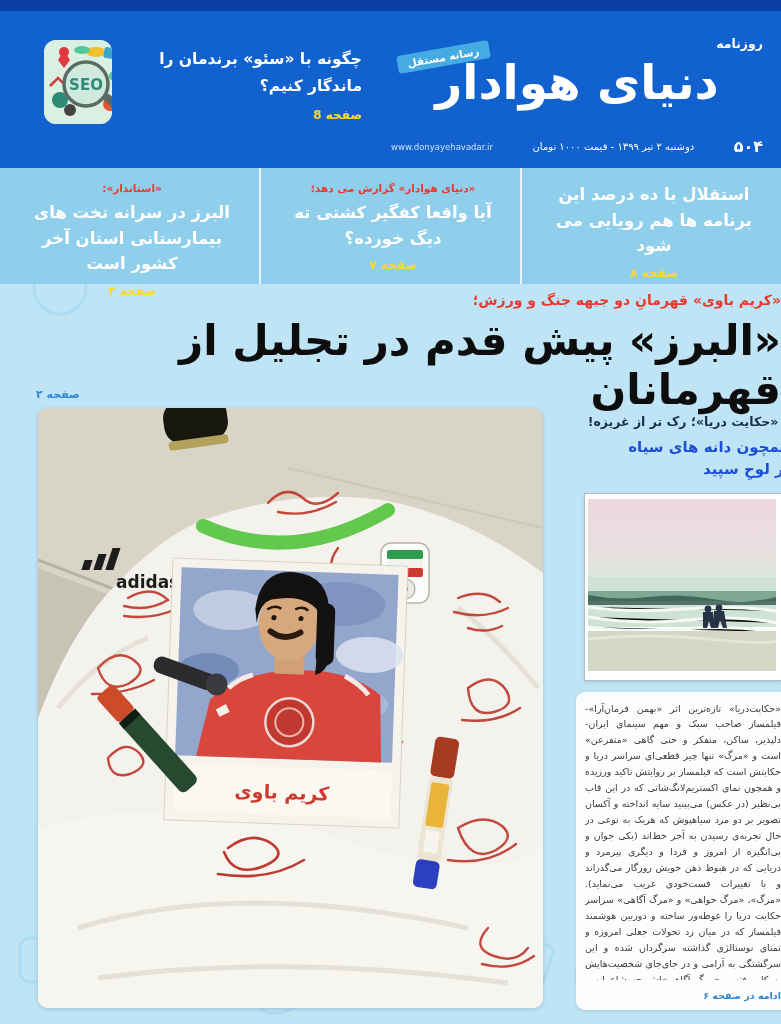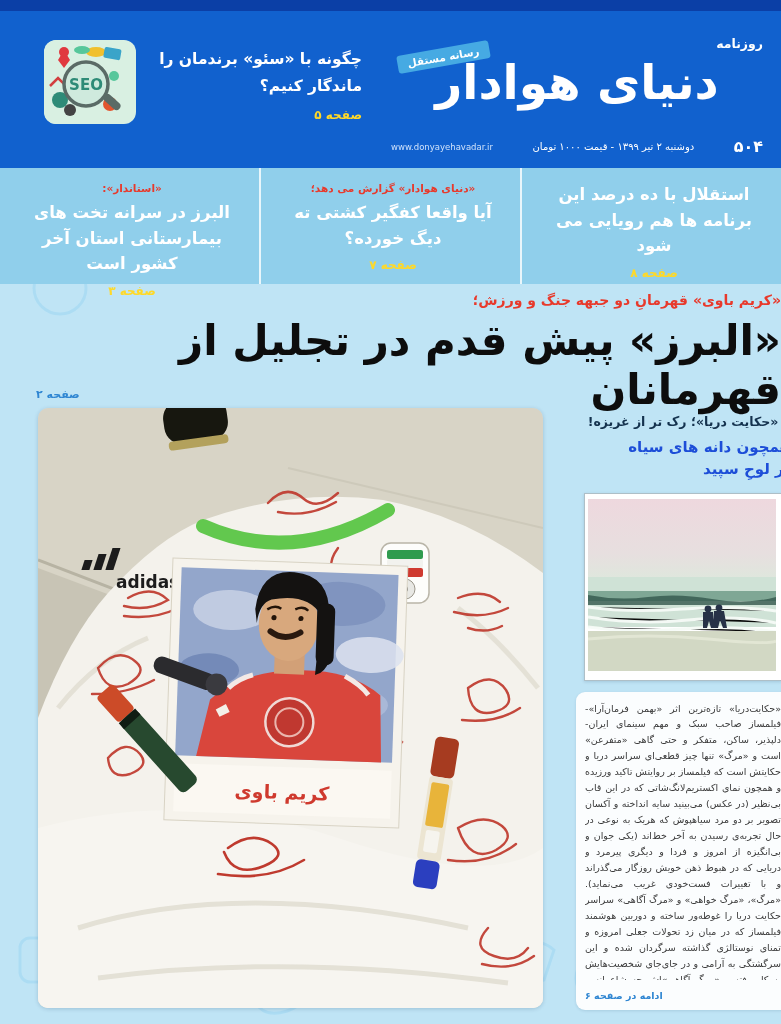--- a/index.html
+++ b/index.html
@@ -7,21 +7,21 @@
   #app {
     position:relative; width:781px; height:1024px; overflow:hidden;
     font-family:"DejaVu Sans","Liberation Sans",sans-serif;
     background:#bfe4f5;
   }
   
   .header { position:absolute; top:0; left:0; width:781px; height:168px; background:#1161ce; }
   .header-topline { position:absolute; top:0; left:0; width:100%; height:11px; background:#0b3fa6; }
   .promo { position:absolute; left:44px; top:40px; width:318px; display:flex; gap:12px; }
   .promo-img {
-    width:92px; height:84px; border-radius:12px; background:#d9f0e2; overflow:hidden; flex:0 0 auto;
+    width:68px; height:84px; border-radius:12px; background:#d9f0e2; overflow:hidden; flex:0 0 auto;
   }
   .promo-txt { direction:rtl; text-align:right; padding-top:6px; }
   .promo-title { color:#ffffff; font-weight:bold; font-size:15.5px; line-height:1.75; }
   .promo-page { color:#ffd927; font-weight:bold; font-size:12px; margin-top:8px; }
   .masthead { position:absolute; right:18px; top:22px; width:372px; height:130px; }
   .badge {
     position:absolute; top:26px; left:6px; transform:rotate(-10deg);
     background:#46aae3; color:#ffffff; font-size:10.5px; font-weight:bold;
     padding:3px 10px; border-radius:3px; direction:rtl;
   }
@@ -67,21 +67,21 @@
     margin:12px auto 0 auto; width:198px; background:#ffffff; padding:5px;
     border:1px solid #aebfc7; box-shadow:0 1px 3px rgba(0,40,80,.15);
   }
   .col-card {
     margin-top:11px; background:#fbfdfe; border-radius:9px; padding:9px 9px 7px 9px;
     height:318px; display:flex; flex-direction:column; box-shadow:0 1px 3px rgba(0,40,80,.12);
   }
   .col-body {
     flex:1; overflow:hidden; color:#3a3a3a; font-size:9.5px; line-height:1.68; text-align:justify;
   }
-  .col-foot { text-align:left; padding-top:4px; }
+  .col-foot { text-align:right; padding-top:4px; }
   .col-continue { color:#2f86d2; font-size:9.5px; font-weight:bold; }
 </style>
 </head>
 <body>
 
 <div id="app">
 
   <svg class="doodles" viewBox="0 0 781 856">
     <g fill="none" stroke="#9ed7f2" stroke-width="3" opacity="0.55">
       <circle cx="60" cy="120" r="26"></circle>
@@ -116,21 +116,21 @@
           <circle cx="66" cy="64" r="7" fill="#e2552e"></circle>
           <path d="M6 46 l8 -8 5 5 8 -10" stroke="#d23f3f" stroke-width="2.5" fill="none"></path>
           <circle cx="42" cy="44" r="22" fill="#cfeadd" stroke="#5a6b66" stroke-width="3.5"></circle>
           <text x="42" y="50" text-anchor="middle" font-size="15" font-weight="bold" fill="#2e8b77">SEO</text>
           <rect x="58" y="58" width="20" height="8" rx="4" fill="#5a6b66" transform="rotate(42 68 62)"></rect>
           <circle cx="70" cy="36" r="5" fill="#57c79b"></circle>
         </svg>
       </div>
       <div class="promo-txt">
         <div class="promo-title">چگونه با «سئو» برندمان را ماندگار کنیم؟</div>
-        <div class="promo-page">صفحه ۵</div>
+        <div class="promo-page">صفحه 8</div>
       </div>
     </div>
 
     <div class="masthead">
       <div class="paper-type">روزنامه</div>
       <div class="badge">رسانه مستقل</div>
       <div class="logo">دنیای هوادار</div>
       <div class="mast-bottom">
         <span class="website">www.donyayehavadar.ir</span>
         <span class="dateline">دوشنبه ۲ تیر ۱۳۹۹ - قیمت ۱۰۰۰ تومان</span>

